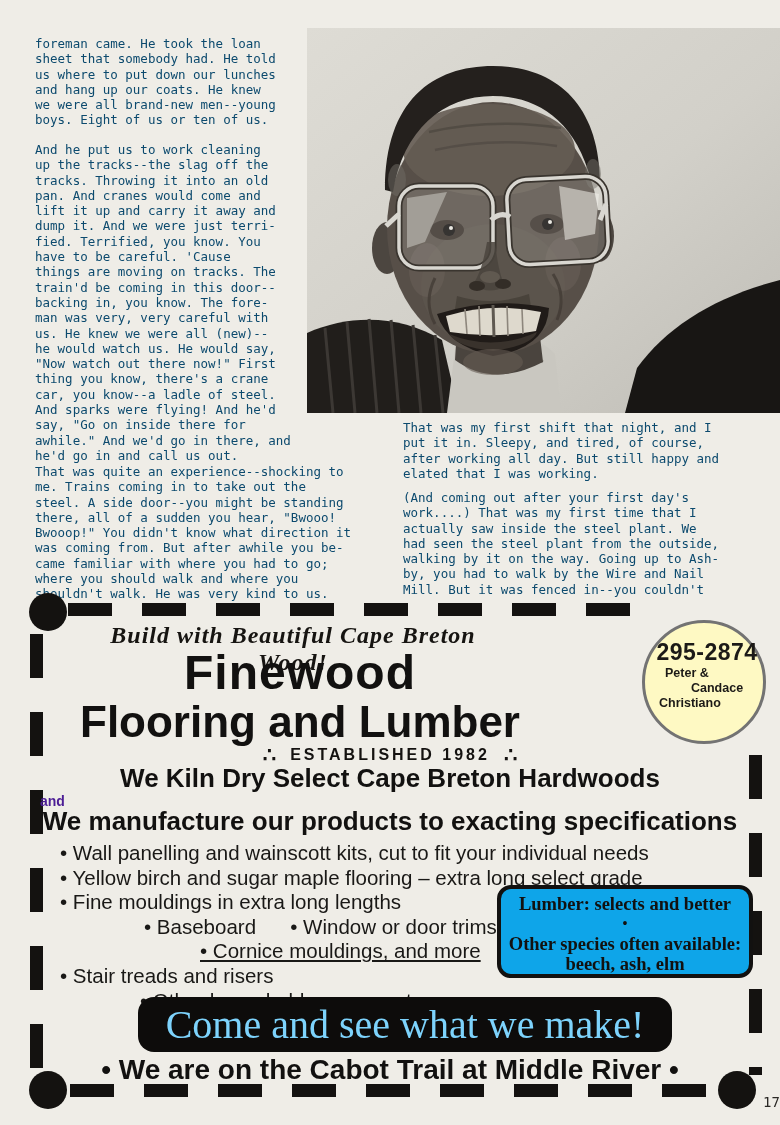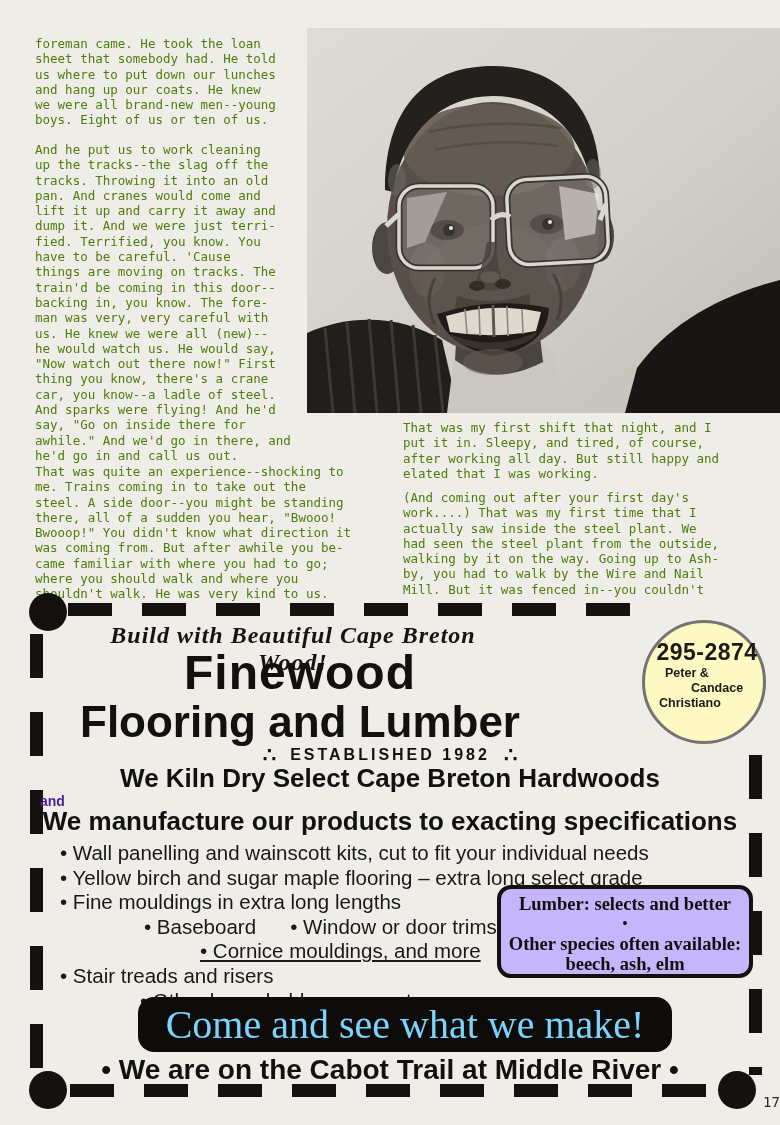--- a/index.html
+++ b/index.html
@@ -5,21 +5,21 @@
   html,body{margin:0;padding:0;background:#888;}
   .page{
     position:relative;width:780px;height:1125px;margin:0 auto;
     background:#efede7;overflow:hidden;color:#1c1a17;
     font-family:"DejaVu Sans Mono", monospace;
   }
   .abs{position:absolute;}
   .mono{
     font-family:"DejaVu Sans Mono", monospace;
     font-size:12.5px;line-height:15.3px;white-space:pre-line;
-    color:#4d7c0f;
+    color:#0c4a6e;
   }
   
   .photo{left:307px;top:28px;width:473px;height:385px;}
   
   .dash-h{height:13px;background:repeating-linear-gradient(90deg,#141210 0 44px,transparent 44px 74px);}
   .dash-v{width:13px;background:repeating-linear-gradient(180deg,#141210 0 44px,transparent 44px 78px);}
   .corner-dot{width:38px;height:38px;border-radius:50%;background:#141210;}
   
   .ad-tagline{left:88px;top:622px;width:410px;text-align:center;
     font:italic bold 24px "Liberation Serif", serif;letter-spacing:1px;color:#161411;}
@@ -44,21 +44,21 @@
     font:bold 14px "Liberation Sans", sans-serif;color:#4c1d95;}
   .subhead2{left:18px;top:806px;width:744px;text-align:center;
     font:bold 26px "Liberation Sans", sans-serif;color:#121110;}
   .bullets{left:60px;top:841px;width:690px;
     font:20.5px "Liberation Sans", sans-serif;color:#191816;}
   .bullets div{white-space:pre;line-height:24.6px;}
   .b-ind1{padding-left:84px;}
   .b-ind2{padding-left:140px;text-decoration:underline;}
   .b-ind3{padding-left:80px;}
   .lumber-box{left:497px;top:885px;width:248px;height:80px;
-    border:4px solid #121110;border-radius:14px;background:#c4b5fd;
+    border:4px solid #121110;border-radius:14px;background:#0ea5e9;
     text-align:center;padding-top:5px;z-index:2;
     font:bold 18.5px "Liberation Serif", serif;color:#121110;}
   .lumber-box div{line-height:20px;}
   .lb-dot{font-size:14px;line-height:12px;}
   .banner{left:138px;top:997px;width:534px;height:55px;background:#0d0c0b;
     border-radius:16px;text-align:center;}
   .banner-text{font:40px "Liberation Serif", serif;color:#7dd3fc;line-height:55px;}
   .ad-footer{left:40px;top:1054px;width:700px;text-align:center;
     font:bold 28px "Liberation Sans", sans-serif;color:#121110;}
   .page-num{left:763px;top:1094px;font:14px "DejaVu Sans Mono", monospace;color:#2a2825;}

